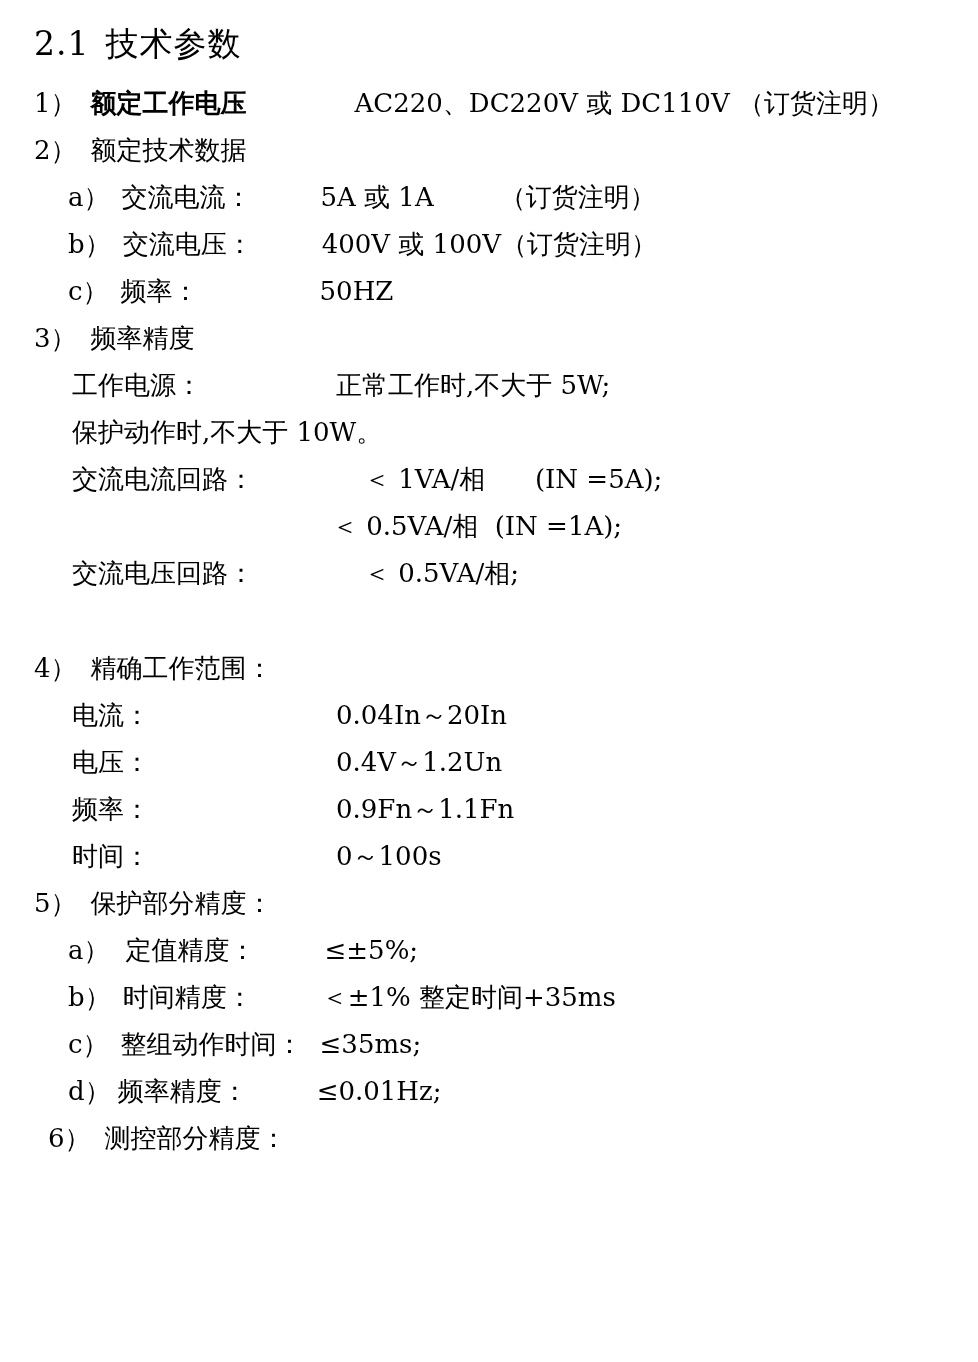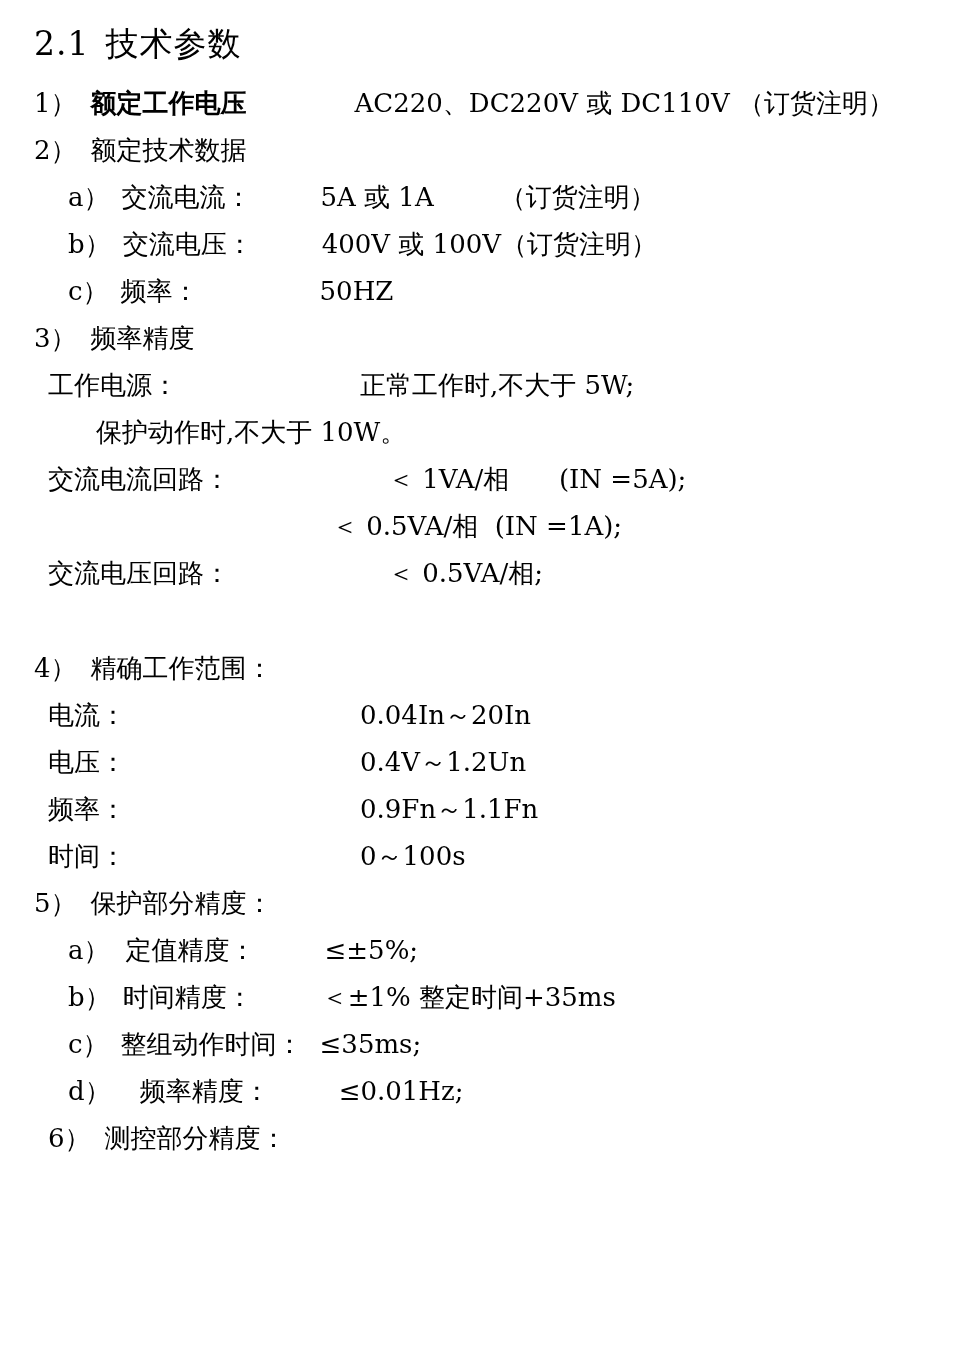--- a/index.html
+++ b/index.html
@@ -50,21 +50,21 @@
     display: inline-block;
     white-space: pre;
   }
   .val {
     display: inline-block;
     white-space: pre;
   }
   
   .ind-0 { padding-left: 34px; }
   .ind-1 { padding-left: 68px; }
-  .ind-2 { padding-left: 48px; gap: 48px; }
+  .ind-2 { padding-left: 72px; }
   .ind-3 { padding-left: 332px; }
 
   .w-lbl-a { min-width: 264px; }
   .w-lbl-d { min-width: 292px; }
   .w-lbl-e { min-width: 155px; }
 </style>
 </head>
 <body>
 
 <div class="page">
@@ -180,21 +180,21 @@
     </div>
 
     <div class="line ind-1">
       <span class="lbl">c）</span>
       <span class="lbl" style="margin-left:12px; min-width:199px;">整组动作时间：</span>
       <span class="val">≤35ms;</span>
     </div>
 
     <div class="line ind-1">
       <span class="lbl">d）</span>
-      <span class="lbl" style="margin-left:29px; min-width:199px;">频率精度：</span>
+      <span class="lbl" style="margin-left:7px; min-width:199px;">频率精度：</span>
       <span class="val">≤0.01Hz;</span>
     </div>
 
     <div class="line ind-0" style="padding-left:48px;">
       <span class="lbl">6）</span>
       <span class="lbl" style="margin-left:14px;">测控部分精度：</span>
       <span class="val"></span>
     </div>
 
   </div>

